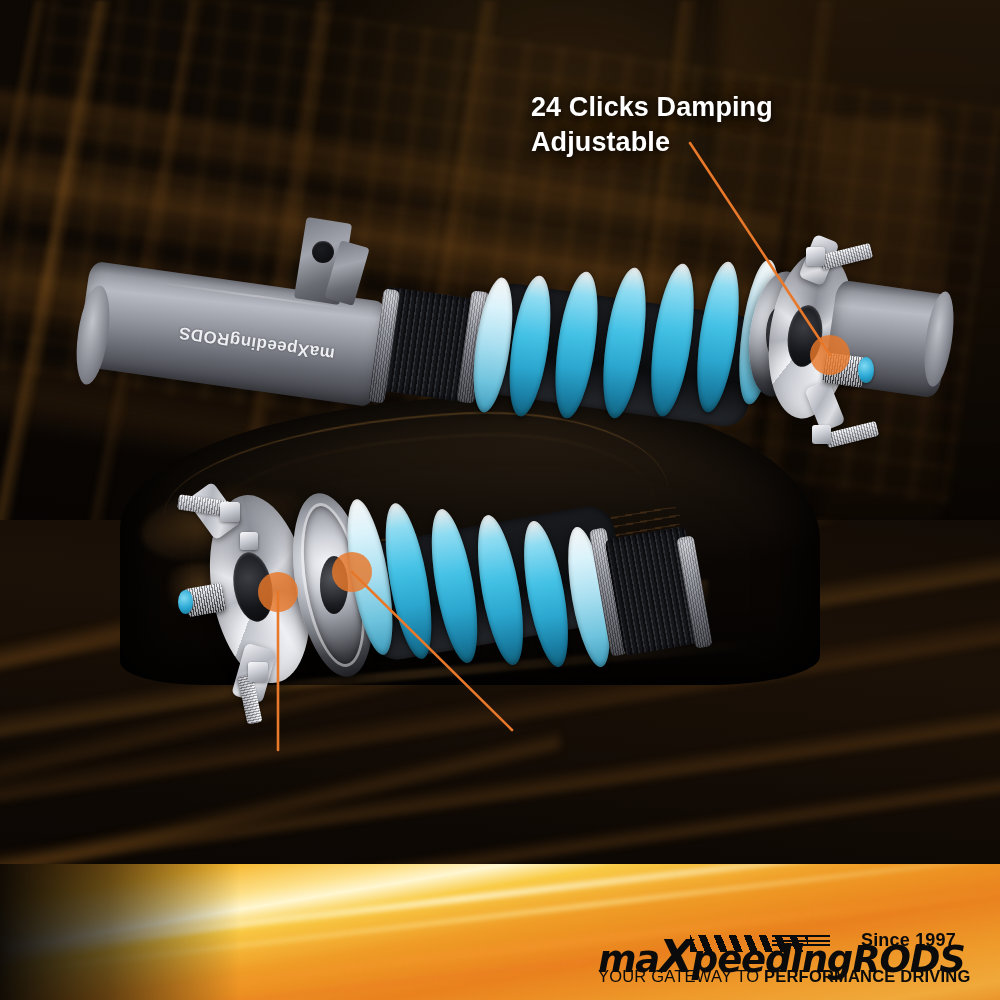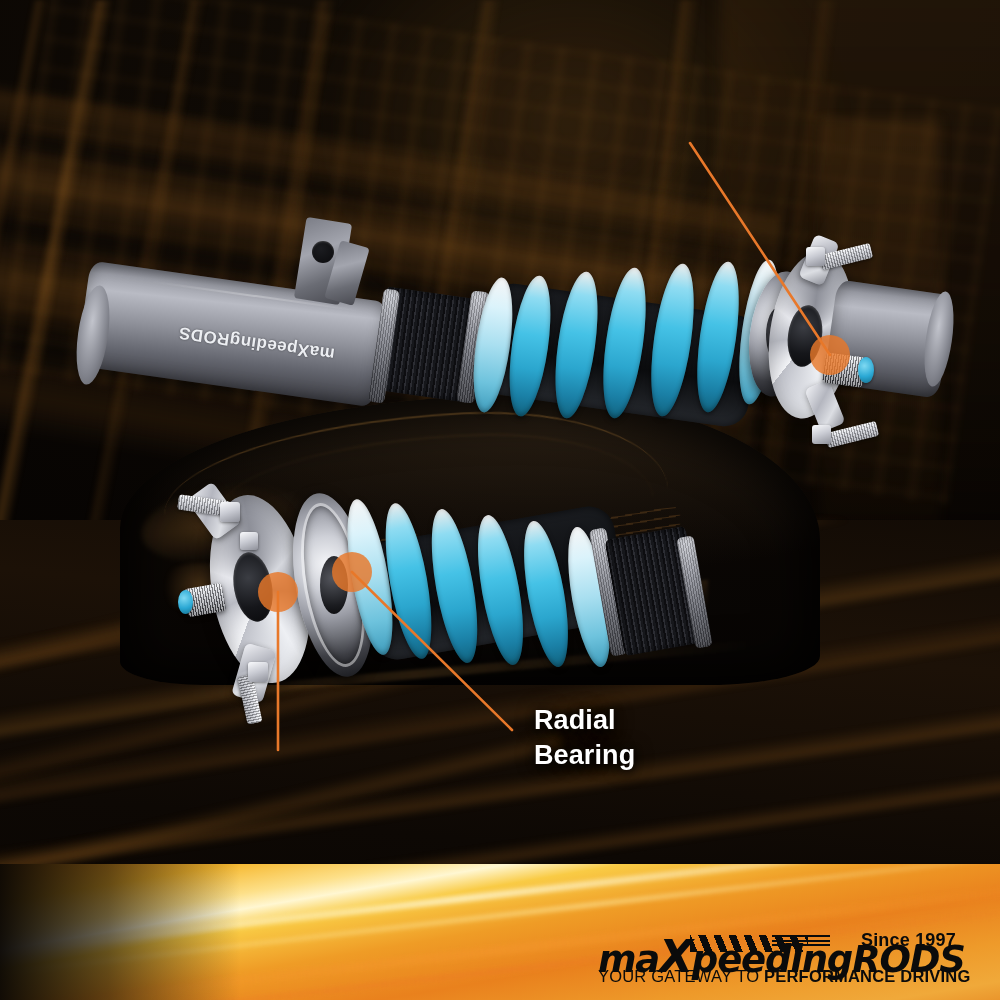--- a/index.html
+++ b/index.html
@@ -497,24 +497,24 @@
         <line x1="278" y1="592" x2="278" y2="750" stroke="#E8782A" stroke-width="2.6" stroke-linecap="round"></line>
         <line x1="352" y1="572" x2="512" y2="730" stroke="#E8782A" stroke-width="2.6" stroke-linecap="round"></line>
       </g>
     <g id="callout-dots">
         <circle cx="830" cy="355" r="20" fill="#E8782A" fill-opacity="0.82"></circle>
         <circle cx="278" cy="592" r="20" fill="#E8782A" fill-opacity="0.82"></circle>
         <circle cx="352" cy="572" r="20" fill="#E8782A" fill-opacity="0.82"></circle>
       </g>
   </svg>
 
-
-
-  <div class="callout-label" style="left:534px; top:703px;">Radial
-Bearing</div>
+  <div class="callout-label" style="left:531px; top:90px;">24 Clicks Damping
+Adjustable</div>
+
+
 
   <div class="banner">
     <div class="banner-bg"></div>
     <div class="banner-streak b-s1"></div>
     <div class="banner-streak b-s2"></div>
     <div class="banner-streak b-s3"></div>
     <div class="banner-streak b-s4"></div>
     <div class="banner-fade-l"></div>
 
     <div class="logo">

